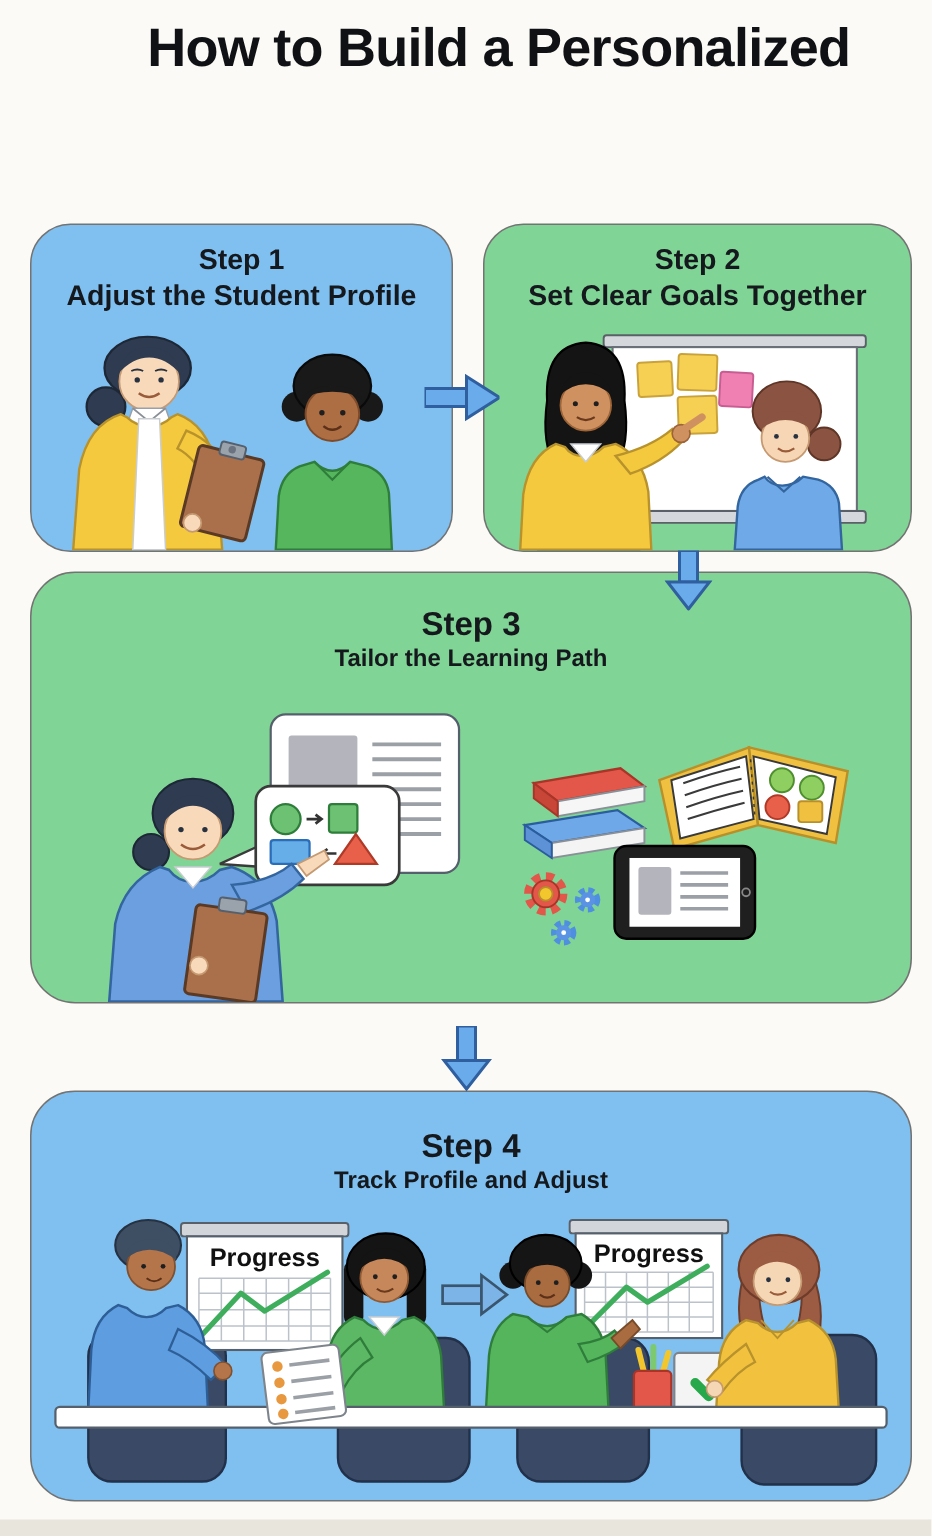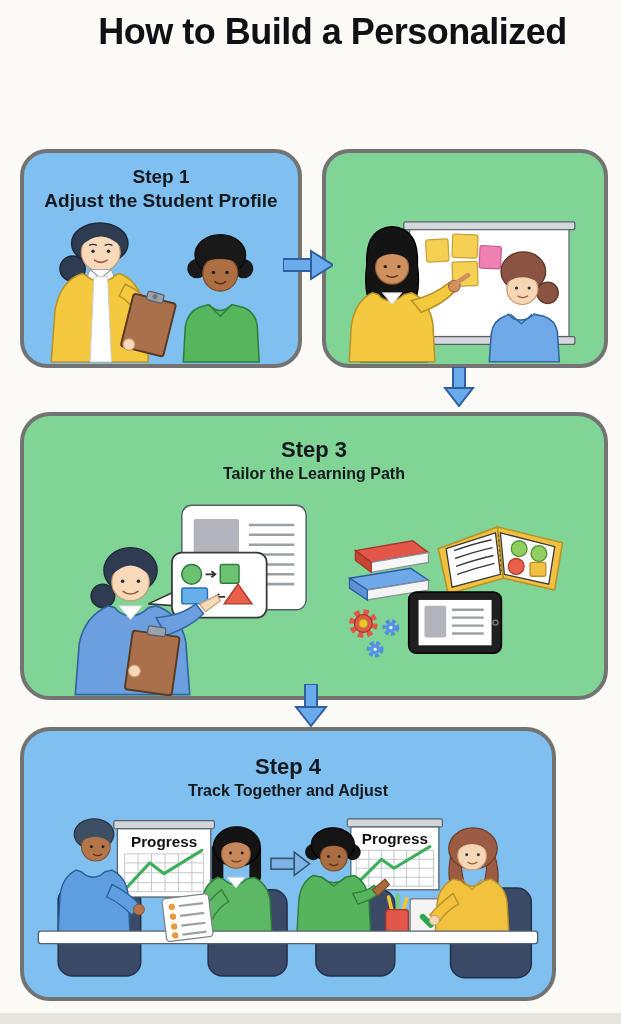--- a/index.html
+++ b/index.html
@@ -1,26 +1,26 @@
 <!DOCTYPE html>
 <html><head>
 <meta charset="utf-8">
 <style>
   html,body{margin:0;padding:0;}
   body{width:621px;height:1024px;position:relative;background:#fbfaf6;
        font-family:"Liberation Sans",sans-serif;overflow:hidden;}
   .title{position:absolute;top:10px;left:0;width:617px;text-align:center;
          font-weight:bold;font-size:36px;line-height:1.22;color:#101114;letter-spacing:-.5px;margin-left:24px;}
-  .card{position:absolute;border:4px solid #737373;border-radius:27px;box-sizing:border-box;overflow:hidden;}
+  .card{position:absolute;border:1px solid #737373;border-radius:27px;box-sizing:border-box;overflow:hidden;}
   .card.blue{background:#7fc0f0;}
   .card.green{background:#80d495;}
   #c1{left:20px;top:149px;width:282px;height:219px;}
   #c2{left:322px;top:149px;width:286px;height:219px;}
-  #c3{left:20px;top:412px;width:588px;height:288px;border-radius:30px;}
-  #c4{left:20px;top:727px;width:536px;height:274px;border-radius:30px;}
+  #c3{left:20px;top:381px;width:588px;height:288px;border-radius:30px;}
+  #c4{left:20px;top:727px;width:588px;height:274px;border-radius:30px;}
   .head{position:absolute;top:12px;left:0;right:0;text-align:center;font-weight:bold;color:#15181c;line-height:1.25;}
   .head .t,.head .s{display:block;}
   #c1 .head,#c2 .head{font-size:19px;}
   #c3 .head{top:20px;font-size:22px;}
   #c4 .head{top:22px;font-size:22px;}
   #c3 .head .s,#c4 .head .s{font-size:16px;}
   .illust{position:absolute;left:0;bottom:0;width:100%;display:block;}
   .conn{position:absolute;}
   svg text{font-family:"Liberation Sans",sans-serif;font-weight:bold;}
   .strip{position:absolute;left:0;bottom:0;width:621px;height:11px;background:#d9d3c6;opacity:.55;}
@@ -69,20 +69,24 @@
       <circle cx="195" cy="54" r="1.8" fill="#1f1f1f"></circle>
         <circle cx="209" cy="54" r="1.8" fill="#1f1f1f"></circle>
       <path d="M196,63 Q202,68 208,63" stroke="#5c3018" stroke-width="1.6" fill="none"></path>
       <path d="M180,90 Q168,95 166,110 L164,146 L242,146 L240,108 Q238,95 226,90 L214,87 Q208,93 202,93 Q196,93 190,87 Z" fill="#55b65d" stroke="#2f7d3a" stroke-width="1.6"></path>
       <path d="M190,87 L202,99 L214,87" fill="none" stroke="#2f7d3a" stroke-width="1.4"></path>
     </g>
   </svg>
 </div>
 
 <div class="card green" id="c2">
+  <div class="head">
+    <span class="t">Step 2</span>
+    <span class="s">Set Clear Goals Together</span>
+  </div>
   <svg class="illust" style="height:155px" viewBox="0 0 286 155">
     <g>
       <rect x="80" y="11" width="176" height="8" rx="2" fill="#d4d8dd" stroke="#5a6068" stroke-width="1.3"></rect>
       <rect x="86" y="19" width="164" height="110" fill="#ffffff" stroke="#6a7078" stroke-width="1.4"></rect>
       <rect x="80" y="129" width="176" height="8" rx="2" fill="#d4d8dd" stroke="#5a6068" stroke-width="1.3"></rect>
       <g>
         <rect x="103" y="29" width="23" height="23" rx="2" fill="#f5d053" stroke="#c9a23a" stroke-width="1.3" transform="rotate(-3 114 40)"></rect>
         <rect x="130" y="24" width="26" height="24" rx="2" fill="#f5d053" stroke="#c9a23a" stroke-width="1.3" transform="rotate(2 143 36)"></rect>
         <rect x="130" y="52" width="26" height="25" rx="2" fill="#f5d053" stroke="#c9a23a" stroke-width="1.3" transform="rotate(-2 143 64)"></rect>
       </g>
@@ -192,21 +196,21 @@
       <rect x="406" y="112" width="22" height="32" rx="2" fill="#b4b4bc"></rect>
       <path d="M434,116 H466 M434,124 H466 M434,132 H466 M434,140 H466" stroke="#9aa0a6" stroke-width="2.4"></path>
       <circle cx="478" cy="129" r="2.6" fill="none" stroke="#888888" stroke-width="1.2"></circle>
     </g>
   </svg>
 </div>
 
 <div class="card blue" id="c4">
   <div class="head">
     <span class="t">Step 4</span>
-    <span class="s">Track Together and Adjust</span>
+    <span class="s">Track Profile and Adjust</span>
   </div>
   <svg class="illust" style="height:200px" viewBox="0 0 588 200">
     <g>
       <rect x="38" y="88" width="92" height="100" rx="16" fill="#3a4a66" stroke="#22304a" stroke-width="1.6"></rect>
       <rect x="205" y="92" width="88" height="96" rx="16" fill="#3a4a66" stroke="#22304a" stroke-width="1.6"></rect>
       <rect x="325" y="92" width="88" height="96" rx="16" fill="#3a4a66" stroke="#22304a" stroke-width="1.6"></rect>
       <rect x="475" y="90" width="90" height="100" rx="16" fill="#3a4a66" stroke="#22304a" stroke-width="1.6"></rect>
     </g>
     <g>
       <rect x="100" y="15" width="112" height="9" rx="2" fill="#d2d6da" stroke="#5a6068" stroke-width="1.3"></rect>

